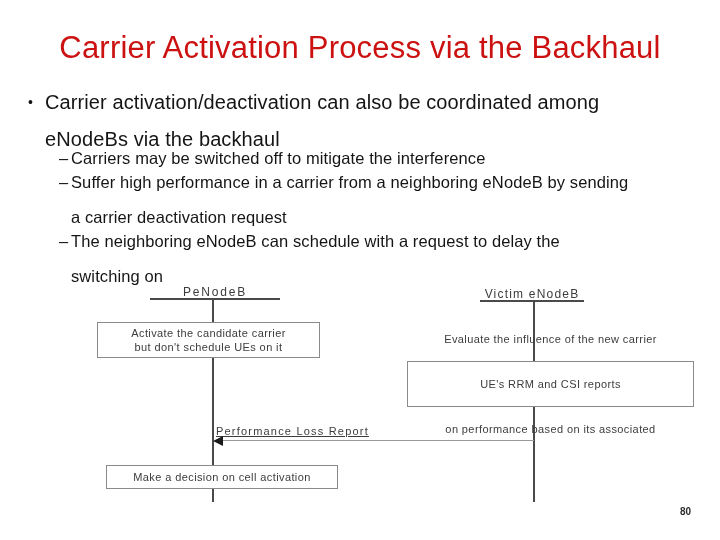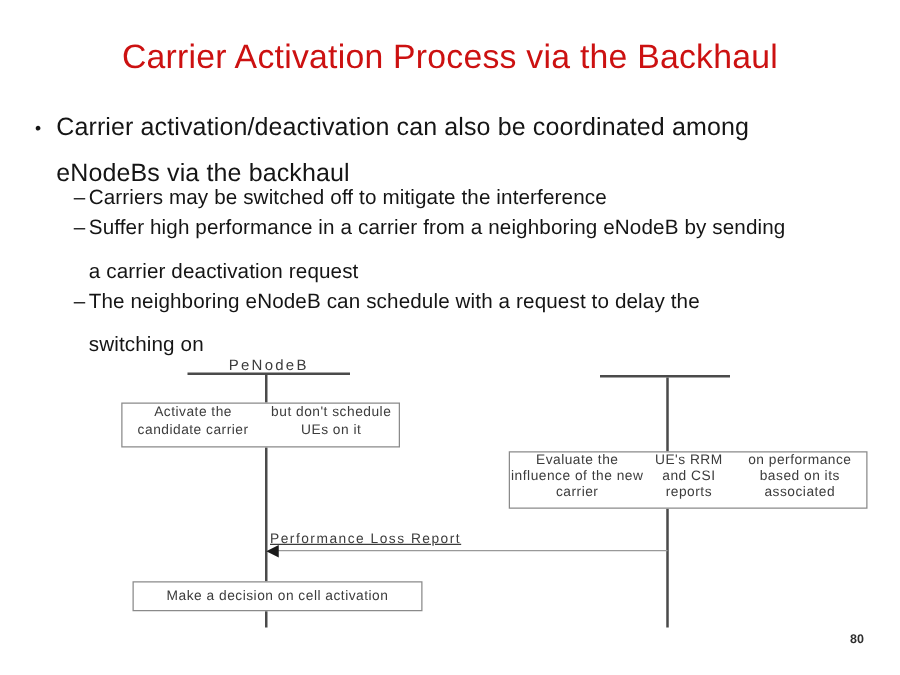--- a/index.html
+++ b/index.html
@@ -1,21 +1,21 @@
 <!DOCTYPE html>
 <html><head>
 <meta charset="utf-8">
 <style>
   html,body{margin:0;padding:0;background:#ffffff;}
   .slide{position:relative;width:720px;height:540px;background:#ffffff;
          font-family:"Liberation Sans",sans-serif;overflow:hidden;}
 
   
   .title{position:absolute;left:0;top:30px;width:720px;text-align:center;
-         font-size:27px;letter-spacing:.2px;font-weight:400;}
+         font-size:31px;letter-spacing:.2px;font-weight:400;}
 
   
   .main-bullet{position:absolute;left:28px;top:89px;display:flex;
                font-size:20px;line-height:26px;color:#151515;letter-spacing:.1px;}
   .mk{width:17px;font-size:14px;line-height:26px;}
   .bl{display:flex;flex-direction:column;gap:11px;}
   .ln{display:block;white-space:nowrap;}
 
   
   .sub-bullets{position:absolute;left:59px;top:146px;font-size:16.5px;
@@ -30,24 +30,24 @@
                color:#3c3c3c;letter-spacing:1.8px;white-space:nowrap;}
   .a1l{left:150px;top:285px;width:130px;}
   .a2l{left:476px;top:287px;width:112px;letter-spacing:1.2px;}
   .hline{position:absolute;background:#4a4a4a;height:2px;}
   .a1u{left:150px;top:298px;width:130px;}
   .a2u{left:480px;top:300px;width:104px;}
   .vline{position:absolute;background:#4a4a4a;width:2px;z-index:1;}
   .ll1{left:212px;top:300px;height:202px;}
   .ll2{left:533px;top:302px;height:200px;}
   .box{position:absolute;background:#ffffff;border:1px solid #8a8a8a;
-       color:#3c3c3c;display:flex;flex-direction:row;justify-content:center;
+       color:#3c3c3c;display:flex;flex-direction:column;justify-content:center;
        text-align:center;font-size:11px;letter-spacing:.4px;z-index:2;}
   .box1{left:97px;top:322px;width:221px;height:34px;line-height:14px;}
-  .box2{left:407px;top:361px;width:285px;height:44px;line-height:13px;}
+  .box2{left:407px;top:361px;width:285px;height:44px;line-height:13px;gap:32px;}
   .box3{left:106px;top:465px;width:230px;height:22px;line-height:22px;}
   .msg-line{position:absolute;left:216px;top:440px;width:318px;height:1px;background:#999;z-index:1;}
   .msg-head{position:absolute;left:213px;top:436px;width:0;height:0;z-index:2;
             border-top:5px solid transparent;border-bottom:5px solid transparent;
             border-right:10px solid #1a1a1a;}
   .msg-label{position:absolute;left:216px;top:425px;width:318px;text-align:left;
              font-size:11px;letter-spacing:1.2px;color:#3c3c3c;white-space:nowrap;text-decoration:underline;}
 
   
   .page-number{position:absolute;left:680px;top:506px;font-size:10px;color:#2e2e2e;font-weight:bold;}
@@ -86,20 +86,21 @@
       <span class="bl">
         <span class="ln2">The neighboring eNodeB can schedule with a request to delay the</span>
         <span class="ln2">switching on</span>
       </span>
     </div>
   </div>
 
   <div class="dg">
     <div class="actor-label a1l">PeNodeB</div>
     <div class="hline a1u"></div>
+    <div class="actor-label a2l">Victim eNodeB</div>
     <div class="hline a2u"></div>
 
     <div class="vline ll1"></div>
     <div class="vline ll2"></div>
 
     <div class="box box1">
       <span>Activate the candidate carrier</span>
       <span>but don't schedule UEs on it</span>
     </div>
 

